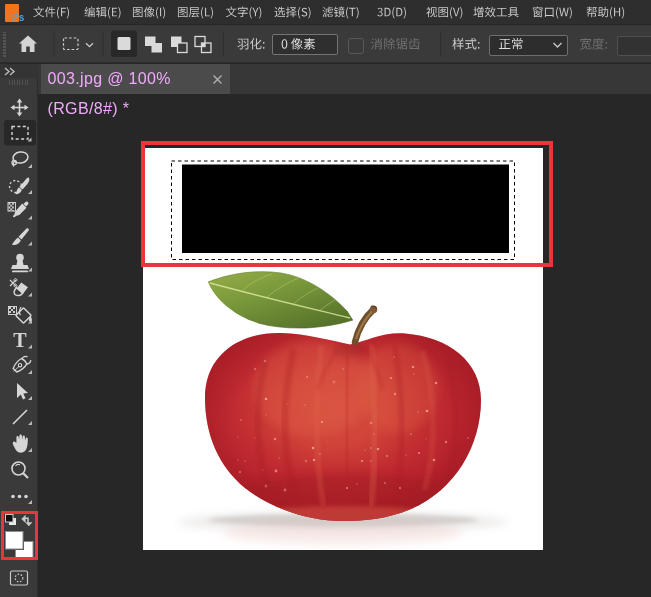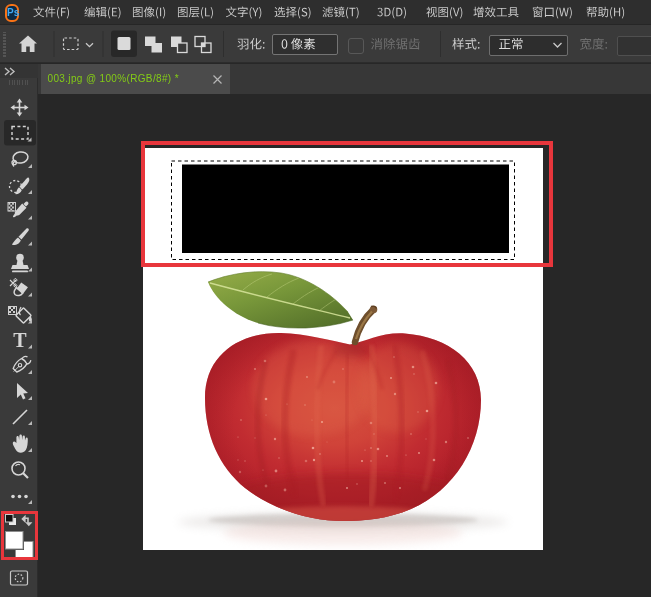--- a/index.html
+++ b/index.html
@@ -1,20 +1,20 @@
 <!DOCTYPE html>
 <html><head><meta charset="utf-8"><style>
 *{margin:0;padding:0;box-sizing:border-box}
 html,body{width:651px;height:597px;overflow:hidden}
 body{position:relative;background:#272727;font-family:"Liberation Sans",sans-serif}
 .abs{position:absolute}
 </style></head><body>
 
 <div class="abs" style="left:0;top:0;width:651px;height:24px;background:#2e2e2e"></div>
-<div class="abs" style="left:5px;top:4px;width:14px;height:18px;background:#0c2a44;border:2px solid #f97316;border-radius:6px;color:#3fa9f5;font-size:10px;font-weight:bold;text-align:center;line-height:13px">Ps</div>
+<div class="abs" style="left:5px;top:4px;width:14px;height:18px;background:#0c2a44;border:7px solid #f97316;border-radius:1px;color:#3fa9f5;font-size:10px;font-weight:bold;text-align:center;line-height:13px">Ps</div>
 <svg class="abs" style="left:0;top:0" width="651" height="24" viewBox="0 0 651 24">
     <path transform="translate(33.0,16.3) scale(0.01150,-0.01150)" d="M423 823C453 774 485 707 497 666L580 693C566 734 531 799 501 847ZM50 664V590H206C265 438 344 307 447 200C337 108 202 40 36 -7C51 -25 75 -60 83 -78C250 -24 389 48 502 146C615 46 751 -28 915 -73C928 -52 950 -20 967 -4C807 36 671 107 560 201C661 304 738 432 796 590H954V664ZM504 253C410 348 336 462 284 590H711C661 455 592 344 504 253Z" fill="#cdcdcd"></path>
     <path transform="translate(44.5,16.3) scale(0.01150,-0.01150)" d="M317 341V268H604V-80H679V268H953V341H679V562H909V635H679V828H604V635H470C483 680 494 728 504 775L432 790C409 659 367 530 309 447C327 438 359 420 373 409C400 451 425 504 446 562H604V341ZM268 836C214 685 126 535 32 437C45 420 67 381 75 363C107 397 137 437 167 480V-78H239V597C277 667 311 741 339 815Z" fill="#cdcdcd"></path>
     <path transform="translate(56.0,16.3) scale(0.01150,-0.01150)" d="M239 -196 295 -171C209 -29 168 141 168 311C168 480 209 649 295 792L239 818C147 668 92 507 92 311C92 114 147 -47 239 -196Z" fill="#cdcdcd"></path>
     <path transform="translate(59.9,16.3) scale(0.01150,-0.01150)" d="M101 0H193V329H473V407H193V655H523V733H101Z" fill="#cdcdcd"></path>
     <path transform="translate(66.2,16.3) scale(0.01150,-0.01150)" d="M99 -196C191 -47 246 114 246 311C246 507 191 668 99 818L42 792C128 649 171 480 171 311C171 141 128 -29 42 -171Z" fill="#cdcdcd"></path>
     <path transform="translate(84.0,16.3) scale(0.01150,-0.01150)" d="M40 54 58 -15C140 18 245 61 346 103L332 163C223 121 114 79 40 54ZM61 423C75 430 98 435 205 450C167 386 132 335 116 316C87 278 66 252 45 248C53 230 64 196 68 182C87 194 118 204 339 255C336 271 333 298 334 317L167 282C238 374 307 486 364 597L303 632C286 593 265 554 245 517L133 505C190 593 246 706 287 815L215 840C179 719 112 587 91 554C71 520 55 496 38 491C46 473 57 438 61 423ZM624 350V202H541V350ZM675 350H746V202H675ZM481 412V-72H541V143H624V-47H675V143H746V-46H797V143H871V-7C871 -14 868 -16 861 -17C854 -17 836 -17 814 -16C822 -32 829 -56 831 -73C867 -73 890 -71 908 -62C926 -52 930 -35 930 -8V413L871 412ZM797 350H871V202H797ZM605 826C621 798 637 762 648 732H414V515C414 361 405 139 314 -21C329 -28 360 -50 372 -63C465 99 482 335 483 498H920V732H729C717 765 697 811 675 846ZM483 668H850V561H483Z" fill="#cdcdcd"></path>
     <path transform="translate(95.5,16.3) scale(0.01150,-0.01150)" d="M551 751H819V650H551ZM482 808V594H892V808ZM81 332C89 340 119 346 153 346H244V202L40 167L56 94L244 132V-76H313V146L427 169L423 234L313 214V346H405V414H313V568H244V414H148C176 483 204 565 228 650H412V722H247C255 756 263 791 269 825L196 840C191 801 183 761 174 722H47V650H157C136 570 115 504 105 479C88 435 75 403 58 398C66 380 77 346 81 332ZM815 472V386H560V472ZM400 76 412 8 815 40V-80H885V46L959 52L960 115L885 110V472H953V535H423V472H491V82ZM815 329V242H560V329ZM815 185V105L560 86V185Z" fill="#cdcdcd"></path>
     <path transform="translate(107.0,16.3) scale(0.01150,-0.01150)" d="M239 -196 295 -171C209 -29 168 141 168 311C168 480 209 649 295 792L239 818C147 668 92 507 92 311C92 114 147 -47 239 -196Z" fill="#cdcdcd"></path>
     <path transform="translate(110.9,16.3) scale(0.01150,-0.01150)" d="M101 0H534V79H193V346H471V425H193V655H523V733H101Z" fill="#cdcdcd"></path>
@@ -106,21 +106,21 @@
     <path transform="translate(477.0,24.5) scale(0.01250,-0.01250)" d="M139 390C175 390 205 418 205 460C205 501 175 530 139 530C102 530 73 501 73 460C73 418 102 390 139 390ZM139 -13C175 -13 205 15 205 56C205 98 175 126 139 126C102 126 73 98 73 56C73 15 102 -13 139 -13Z" fill="#cfcfcf"></path>
     <path transform="translate(498.5,24.5) scale(0.01250,-0.01250)" d="M188 510V38H52V-35H950V38H565V353H878V426H565V693H917V767H90V693H486V38H265V510Z" fill="#dedede"></path>
     <path transform="translate(511.0,24.5) scale(0.01250,-0.01250)" d="M313 491H692V393H313ZM152 253V-35H227V185H474V-80H551V185H784V44C784 32 780 29 764 27C748 27 695 27 635 29C645 9 657 -19 661 -39C739 -39 789 -39 821 -28C852 -17 860 4 860 43V253H551V336H768V548H241V336H474V253ZM168 803C198 769 231 719 247 685H86V470H158V619H847V470H921V685H544V841H468V685H259L320 714C303 746 268 795 236 831ZM763 832C743 796 706 743 678 710L740 685C769 715 807 761 841 805Z" fill="#dedede"></path>
     <path transform="translate(579.5,24.5) scale(0.01250,-0.01250)" d="M523 190V29C523 -47 550 -68 652 -68C674 -68 814 -68 837 -68C929 -68 952 -32 961 120C941 125 910 136 893 149C888 17 881 -1 832 -1C800 -1 682 -1 658 -1C607 -1 598 3 598 30V190ZM441 316V237C441 156 413 45 42 -32C60 -48 83 -77 92 -95C477 -5 521 130 521 235V316ZM201 417V101H276V352H719V107H797V417ZM432 828C445 804 458 776 470 751H76V568H146V686H853V568H926V751H561C549 781 528 821 510 850ZM597 650V585H404V651H327V585H174V524H327V452H404V524H597V451H672V524H828V585H672V650Z" fill="#707070"></path>
     <path transform="translate(592.0,24.5) scale(0.01250,-0.01250)" d="M386 644V557H225V495H386V329H775V495H937V557H775V644H701V557H458V644ZM701 495V389H458V495ZM757 203C713 151 651 110 579 78C508 111 450 153 408 203ZM239 265V203H369L335 189C376 133 431 86 497 47C403 17 298 -1 192 -10C203 -27 217 -56 222 -74C347 -60 469 -35 576 7C675 -37 792 -65 918 -80C927 -61 946 -31 962 -15C852 -5 749 15 660 46C748 93 821 157 867 243L820 268L807 265ZM473 827C487 801 502 769 513 741H126V468C126 319 119 105 37 -46C56 -52 89 -68 104 -80C188 78 201 309 201 469V670H948V741H598C586 773 566 813 548 845Z" fill="#707070"></path>
     <path transform="translate(604.5,24.5) scale(0.01250,-0.01250)" d="M139 390C175 390 205 418 205 460C205 501 175 530 139 530C102 530 73 501 73 460C73 418 102 390 139 390ZM139 -13C175 -13 205 15 205 56C205 98 175 126 139 126C102 126 73 98 73 56C73 15 102 -13 139 -13Z" fill="#707070"></path>
     <path d="M553.5 19 L557.5 23 L561.5 19" fill="none" stroke="#c9c9c9" stroke-width="1.3"></path>
   </svg>
 <div class="abs" style="left:38px;top:64px;width:613px;height:30px;background:#373737"></div>
 <div class="abs" style="left:40.5px;top:64px;width:189.5px;height:30px;background:#4b4b4b"></div>
-<div class="abs" style="left:47.5px;top:64px;width:175px;height:30px;font-size:10px;color:#84cc16;line-height:30px;letter-spacing:0.35px">003.jpg @ 100%(RGB/8#) *</div>
+<div class="abs" style="left:47.5px;top:64px;width:175px;height:30px;font-size:16px;color:#f0abfc;line-height:30px;letter-spacing:0.35px">003.jpg @ 100%(RGB/8#) *</div>
 <svg class="abs" style="left:211px;top:73px" width="13" height="13" viewBox="0 0 13 13">
     <path d="M2.5 2.5 L10.5 10.5 M10.5 2.5 L2.5 10.5" stroke="#b5b5b5" stroke-width="1.2"></path>
   </svg>
 <div class="abs" style="left:0;top:64px;width:38px;height:533px;background:#3a3a3a;border-right:1px solid #2c2c2c"></div>
 <div class="abs" style="left:0;top:64px;width:38px;height:14px;background:#343434"></div>
 <div class="abs" style="left:9px;top:80px;width:21px;height:5px;background:repeating-linear-gradient(90deg,#505050 0,#505050 1px,#3a3a3a 1px,#3a3a3a 2.6px)"></div>
 <svg class="abs" style="left:0;top:64px" width="38" height="533" viewBox="0 0 38 533">
     <path d="M5 4 L9 7.5 L5 11 M10 4 L14 7.5 L10 11" fill="none" stroke="#bdbdbd" stroke-width="1.4"></path>
     <g stroke="#d6d6d6" stroke-width="1.6" fill="#d6d6d6">
 <path d="M19.5 37 V50" fill="none"></path>

